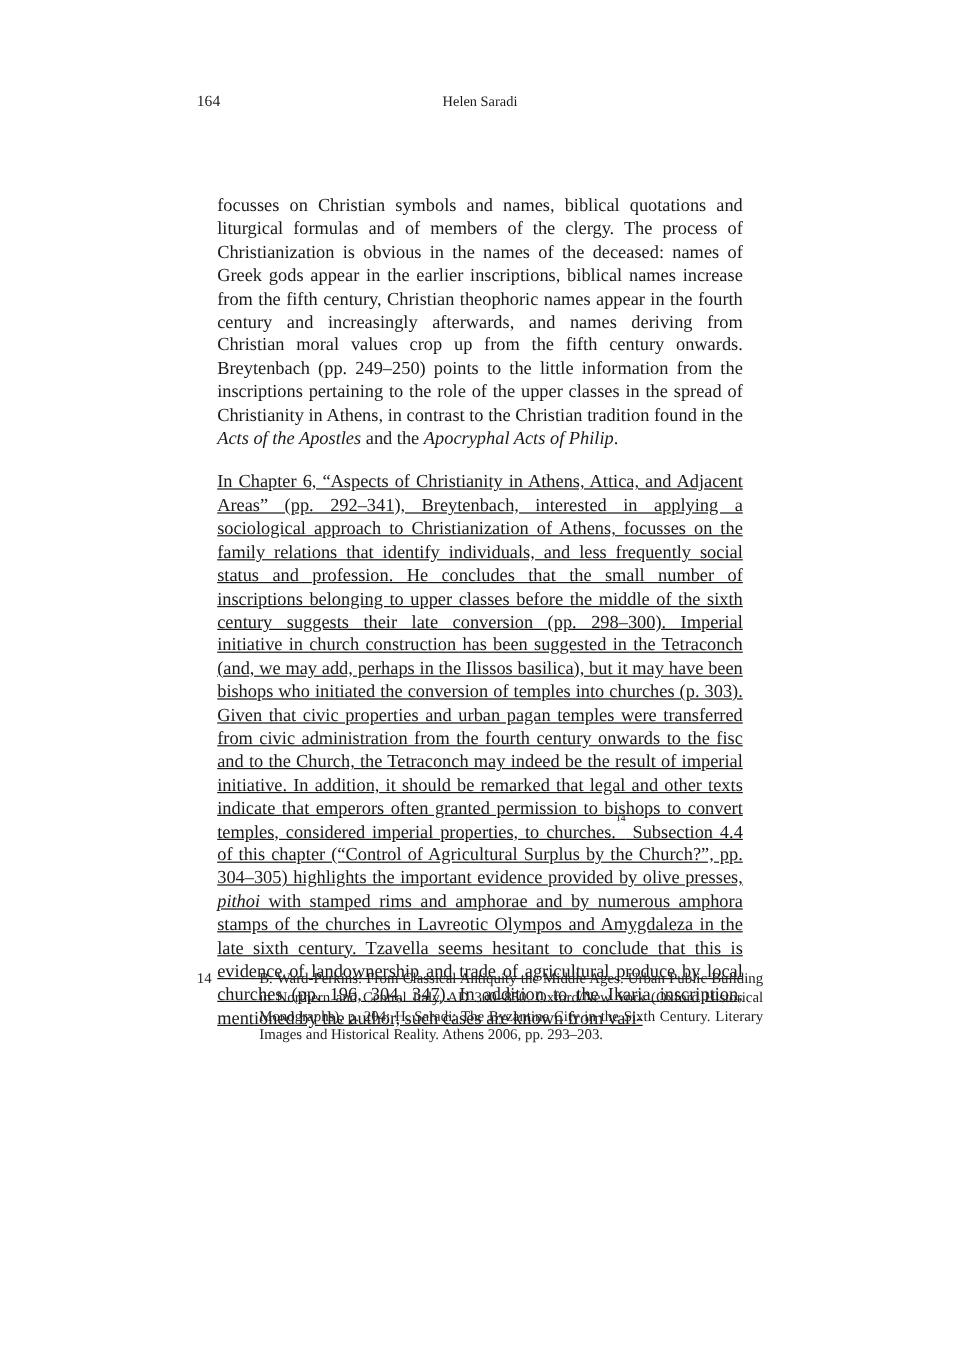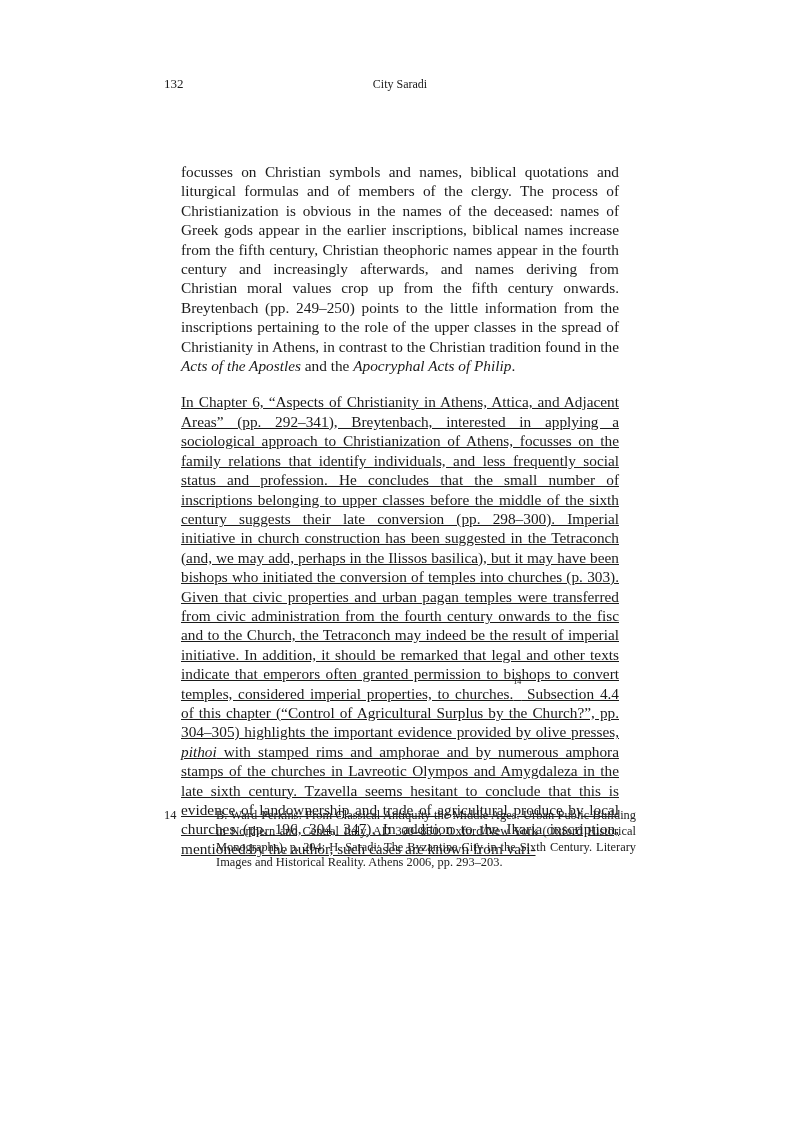--- a/index.html
+++ b/index.html
@@ -17,22 +17,22 @@
     .footnote { display: flex; }
     .fn-num { width: 52px; flex: 0 0 52px; }
     .fn-text { flex: 1; text-align: justify; }
   </style>
 </head>
 <body>
 
 <div class="page">
 
   <div class="running-head">
-    <span class="page-number">132</span>
-    <span class="running-title">City Saradi</span>
+    <span class="page-number">164</span>
+    <span class="running-title">Helen Saradi</span>
   </div>
 
   <div class="body-text">
     <p><span>focusses on Christian symbols and names, biblical quotations and liturgical formulas and of members of the clergy. The process of Christianization is obvious in the names of the deceased: names of Greek gods appear in the earlier inscriptions, biblical names increase from the fifth century, Christian theophoric names appear in the fourth century and increasingly afterwards, and names deriving from Christian moral values crop up from the fifth cen­tury onwards. Breytenbach (pp. 249–250) points to the little information from the inscriptions pertaining to the role of the upper classes in the spread of Christianity in Athens, in contrast to the Christian tradition found in the </span><em>Acts of the Apostles</em><span> and the </span><em>Apocryphal Acts of Philip</em><span>.</span></p>
     <p><span>In Chapter 6, “Aspects of Christianity in Athens, Attica, and Adjacent Ar­eas” (pp. 292–341), Breytenbach, interested in applying a sociological ap­proach to Christianization of Athens, focusses on the family relations that identify individuals, and less frequently social status and profession. He con­cludes that the small number of inscriptions belonging to upper classes be­fore the middle of the sixth century suggests their late conversion (pp. 298–300). Imperial initiative in church construction has been suggested in the Tetraconch (and, we may add, perhaps in the Ilissos basilica), but it may have been bishops who initiated the conversion of temples into churches (p. 303). Given that civic properties and urban pagan temples were transferred from civic administration from the fourth century onwards to the fisc and to the Church, the Tetraconch may indeed be the result of imperial initiative. In addition, it should be remarked that legal and other texts indicate that em­perors often granted permission to bishops to convert temples, considered imperial properties, to churches.</span><sup class="fnref">14</sup><span> Subsection 4.4 of this chapter (“Control of Agricultural Surplus by the Church?”, pp. 304–305) highlights the im­portant evidence provided by olive presses, </span><em>pithoi</em><span> with stamped rims and am­phorae and by numerous amphora stamps of the churches in Lavreotic Olympos and Amygdaleza in the late sixth century. Tzavella seems hesitant to conclude that this is evidence of landownership and trade of agricultural produce by local churches (pp. 196, 304, 347). In addition to the Ikaria inscription, mentioned by the author, such cases are known from vari-</span></p>
   </div>
 
   <div class="footnotes">
     <div class="footnote">
       <span class="fn-num">14</span>

